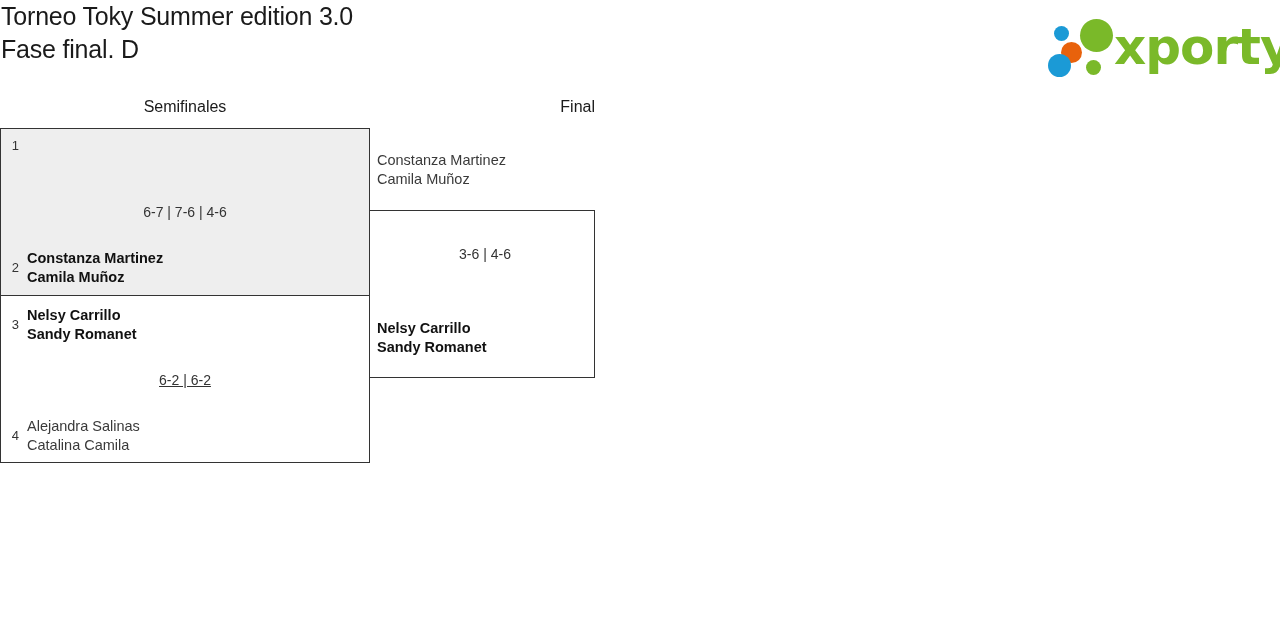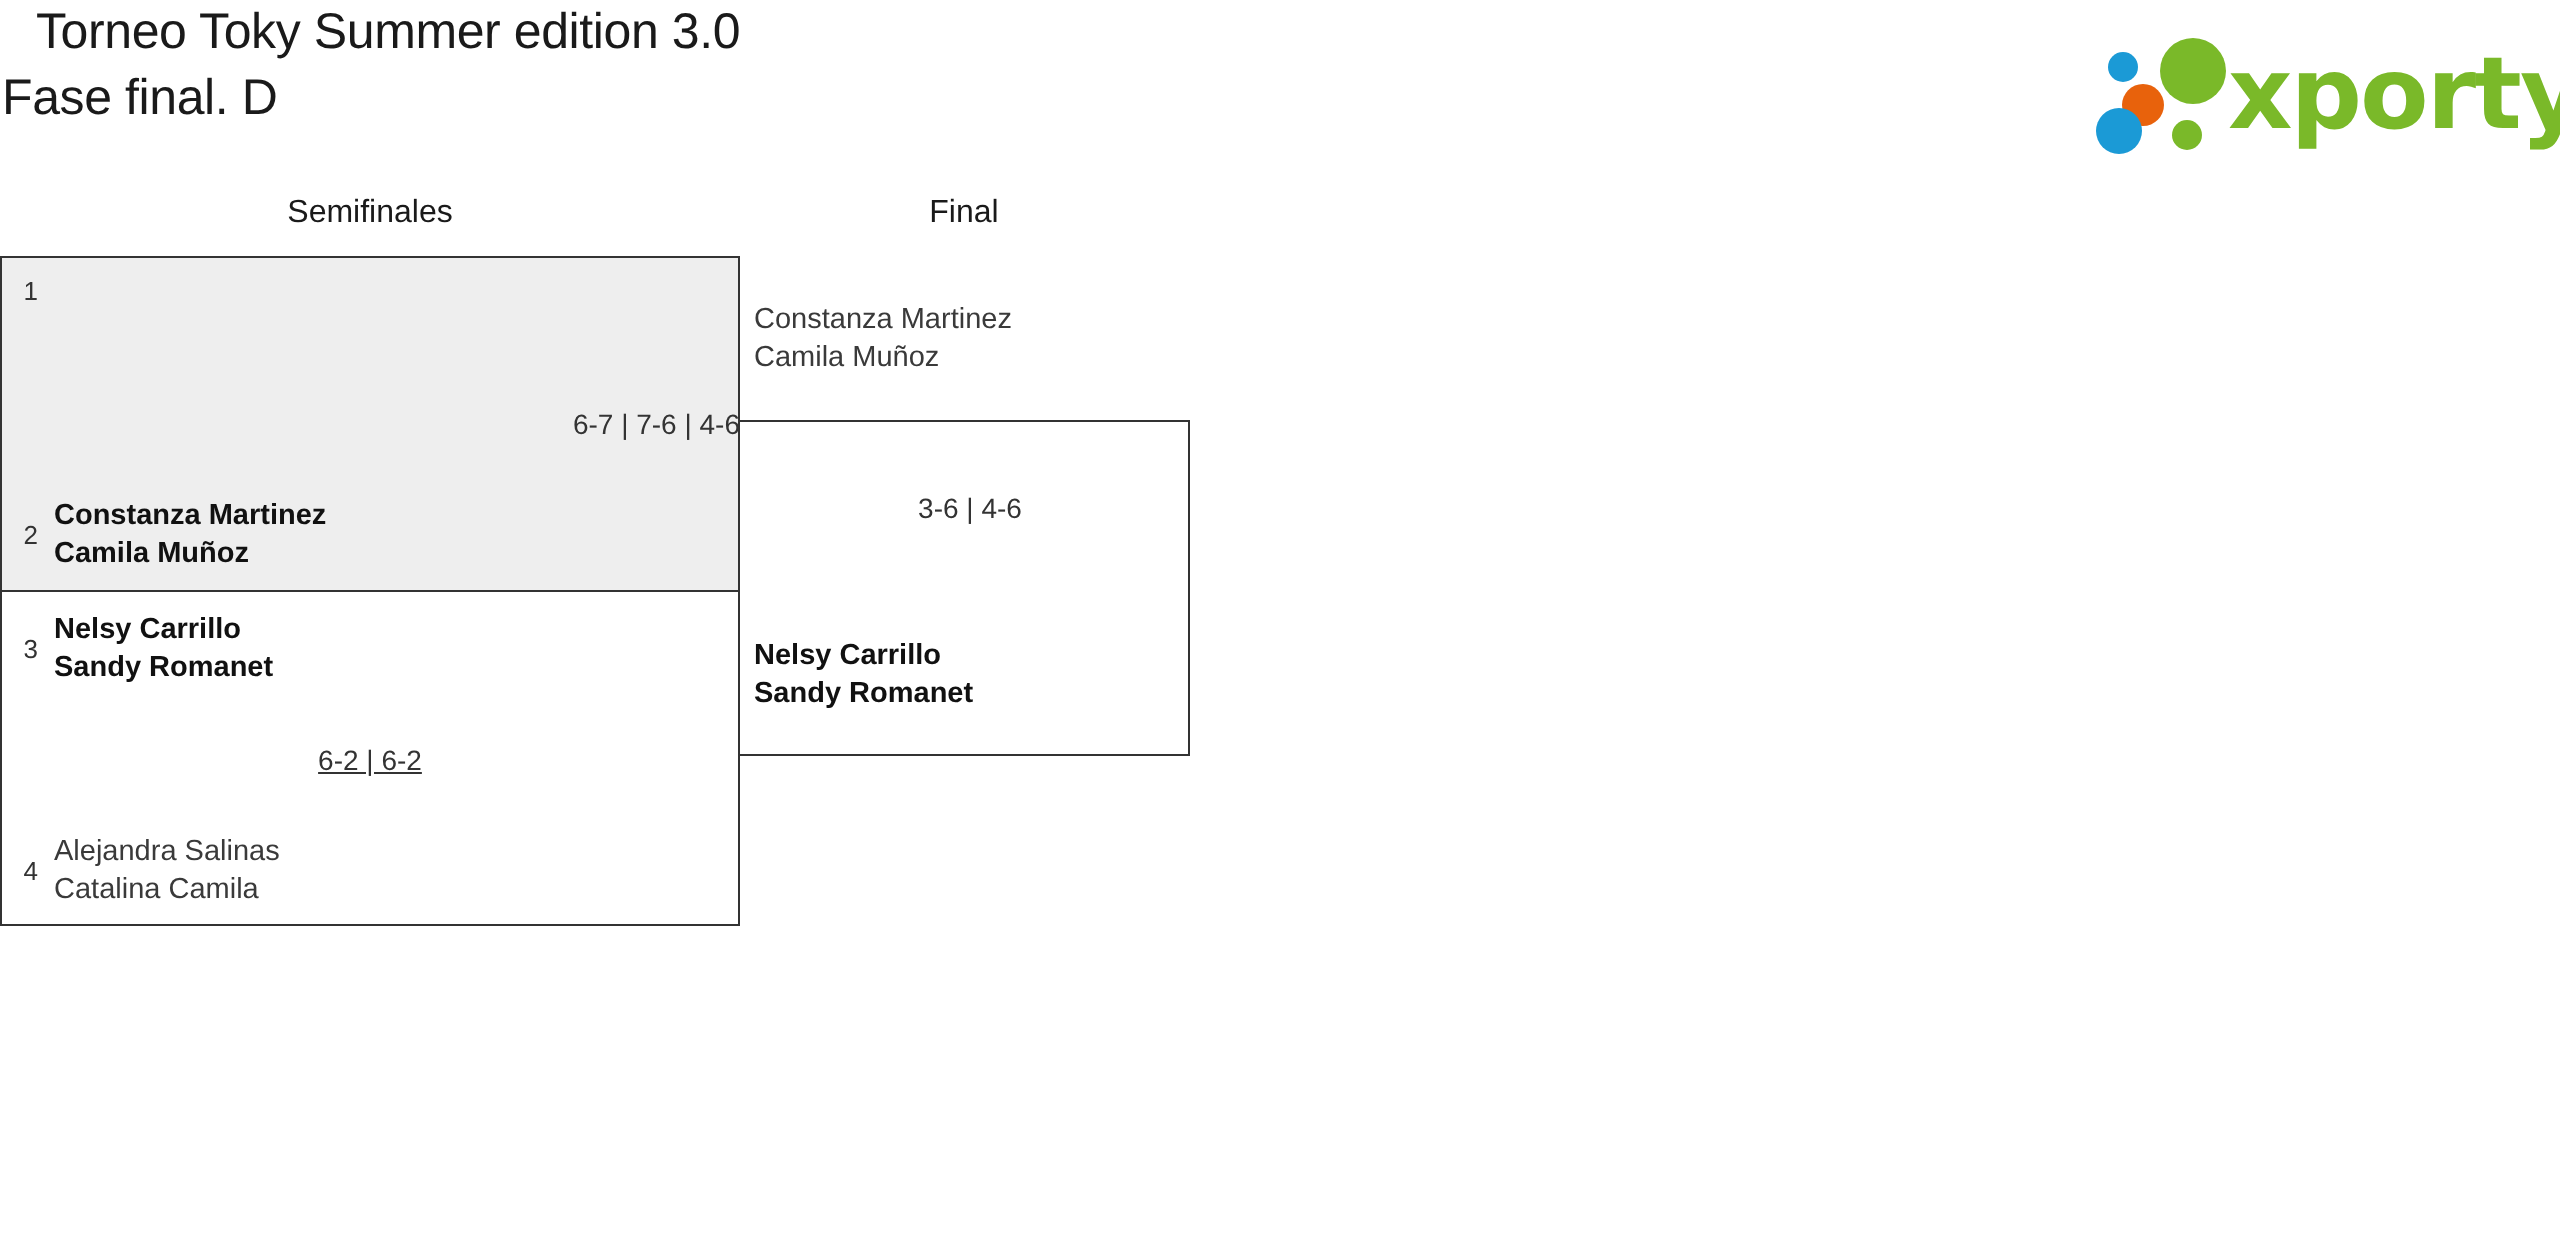--- a/index.html
+++ b/index.html
@@ -24,21 +24,21 @@
     width: 900px;
   }
   .title-line {
     font-size: 25px;
     line-height: 33px;
     font-weight: 400;
     color: #1a1a1a;
     letter-spacing: -0.2px;
     white-space: nowrap;
   }
-  #title-line-1 { padding-left: 18px; }
+  #title-line-1 { padding-left: 1px; }
   #title-line-2 { padding-left: 1px; }
 
   
   #brand-logo {
     position: absolute;
     right: 8px;
     top: 16px;
     width: 224px;
     height: 62px;
     text-decoration: underline;
@@ -70,21 +70,21 @@
   .round-header {
     position: absolute;
     font-size: 16px;
     line-height: 20px;
     font-weight: 400;
     color: #1a1a1a;
     text-align: center;
     white-space: nowrap;
   }
   #round-header-0 { left: 0px;   top: 97px; width: 370px; }
-  #round-header-1 { left: 369px; top: 97px; width: 226px; }
+  #round-header-1 { left: 369px; top: 97px; width: 226px; text-align: right; }
 
   
   #bracket {
     position: absolute;
     left: 0px;
     top: 0px;
     width: 1280px;
     height: 628px;
   }
 
@@ -145,21 +145,21 @@
 
   
   .score {
     position: absolute;
     font-size: 14px;
     line-height: 18px;
     color: #333333;
     text-align: center;
     white-space: nowrap;
   }
-  #score-sf-1 { left: 0px;   top: 203px; width: 370px; text-align: right; }
+  #score-sf-1 { left: 0px;   top: 203px; width: 370px; }
   #score-sf-2 { left: 0px;   top: 371px; width: 370px; text-decoration: underline; }
   #score-final{ left: 369px; top: 245px; width: 232px; }
 </style>
 </head>
 <body>
 
 <div id="tournament-header">
   <div class="title-line" id="title-line-1">Torneo Toky Summer edition 3.0</div>
   <div class="title-line" id="title-line-2">Fase final. D</div>
 </div>

